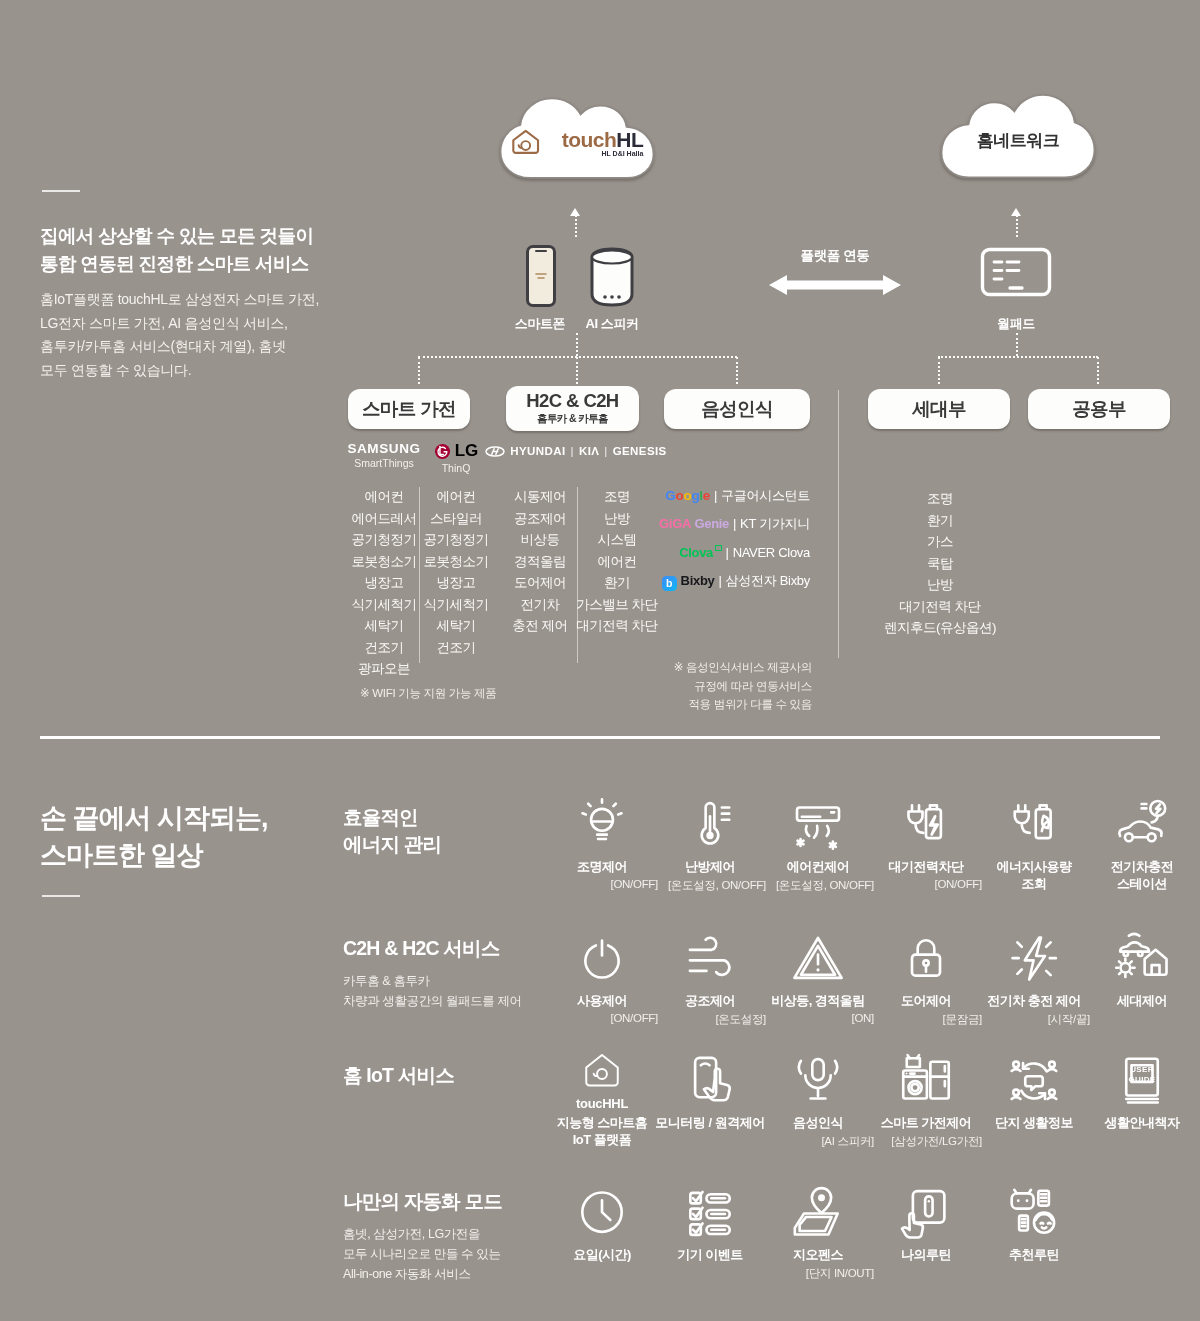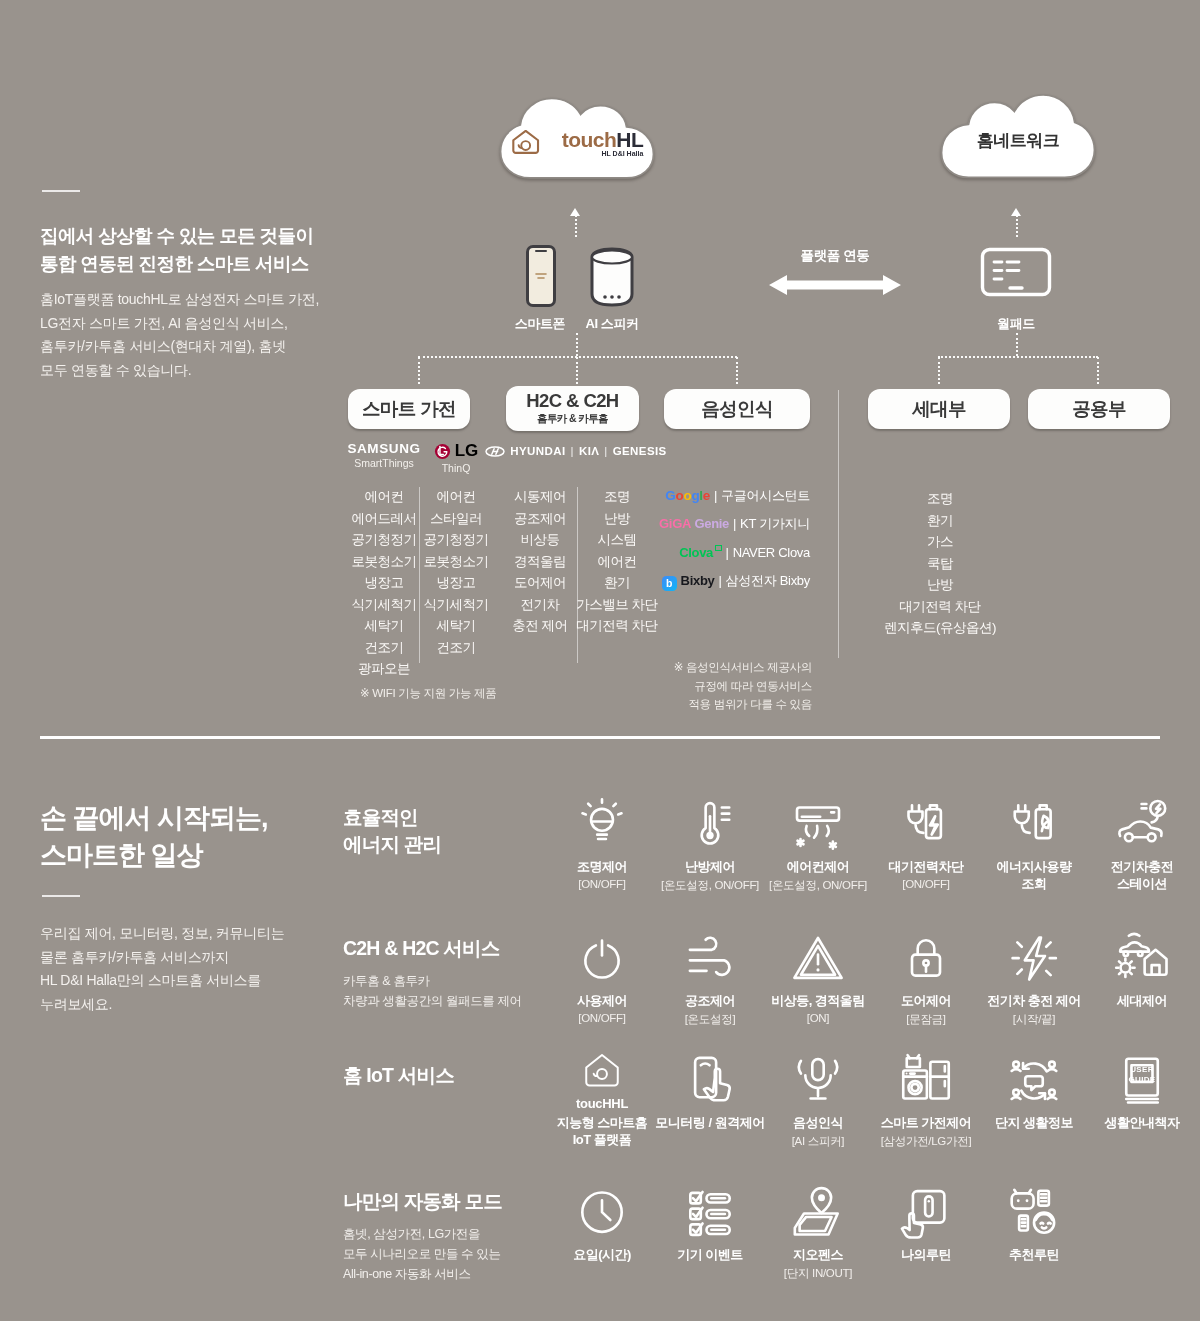--- a/index.html
+++ b/index.html
@@ -68,21 +68,21 @@
   .note{font-size:11.5px;color:#f1eeea;letter-spacing:-0.3px;white-space:pre-line;}
   .white-hr{position:absolute;background:#fff;}
 
   
   .row-heading{position:absolute;left:343px;color:#fff;}
   .rh-title{font-size:19.5px;font-weight:700;letter-spacing:-0.8px;line-height:1.38;white-space:pre-line;}
   .rh-sub{margin-top:9px;font-size:12.5px;line-height:1.62;color:#f2efec;letter-spacing:-0.4px;white-space:pre-line;}
   .svc-item{position:absolute;width:112px;text-align:center;color:#fff;}
   .svc-icon{height:62px;display:flex;flex-direction:column;align-items:center;justify-content:center;position:relative;}
   .svc-label{margin-top:3px;font-size:13px;font-weight:700;line-height:1.3;letter-spacing:-0.5px;white-space:pre-line;}
-  .svc-note{margin-top:2px;font-size:11.5px;color:#f2efec;letter-spacing:-0.3px;}
+  .svc-note{margin-top:2px;font-size:11.5px;color:#f2efec;letter-spacing:-0.3px;text-align:right;}
   .tw-mark{font-size:13px;font-weight:700;color:#fff;margin-top:2px;letter-spacing:-0.3px;}
   .book-text{position:absolute;left:0;right:0;top:15px;text-align:center;font-size:8px;line-height:1.3;font-weight:700;color:#fff;letter-spacing:.3px;white-space:pre-line;}
 
   
   .ic path,.ic circle,.ic rect,.ic line,.ic ellipse,.ic polyline,.ic polygon{
     stroke:#fff;fill:none;stroke-width:3;stroke-linecap:round;stroke-linejoin:round;}
   .ic .fill{fill:#fff;stroke:none;}
 </style>
 </head>
 <body>
@@ -293,24 +293,20 @@
   <div class="abs note" style="left:360px;top:686px;">※ WIFI 기능 지원 가능 제품</div>
   <div class="abs note" style="left:648px;top:658px;width:164px;text-align:right;line-height:1.62;">※ 음성인식서비스 제공사의
 규정에 따라 연동서비스
 적용 범위가 다를 수 있음</div>
 
   <div class="white-hr" style="left:40px;top:736px;width:1120px;height:3px;"></div>
 
   <div class="abs main-title" style="left:40px;top:800px;">손 끝에서 시작되는,
 스마트한 일상</div>
   <div class="abs rule" style="left:42px;top:895px;width:38px;"></div>
-  <div class="abs body-text" style="left:40px;top:922px;">우리집 제어, 모니터링, 정보, 커뮤니티는
-물론 홈투카/카투홈 서비스까지
-HL D&amp;I Halla만의 스마트홈 서비스를
-누려보세요.</div>
 
   <div class="row-heading" style="top:804px;">
     <div class="rh-title">효율적인
 에너지 관리</div>
   </div>
   <div class="row-heading" style="top:935px;">
     <div class="rh-title">C2H &amp; H2C 서비스</div>
     <div class="rh-sub">카투홈 &amp; 홈투카
 차량과 생활공간의 월패드를 제어</div>
   </div>

